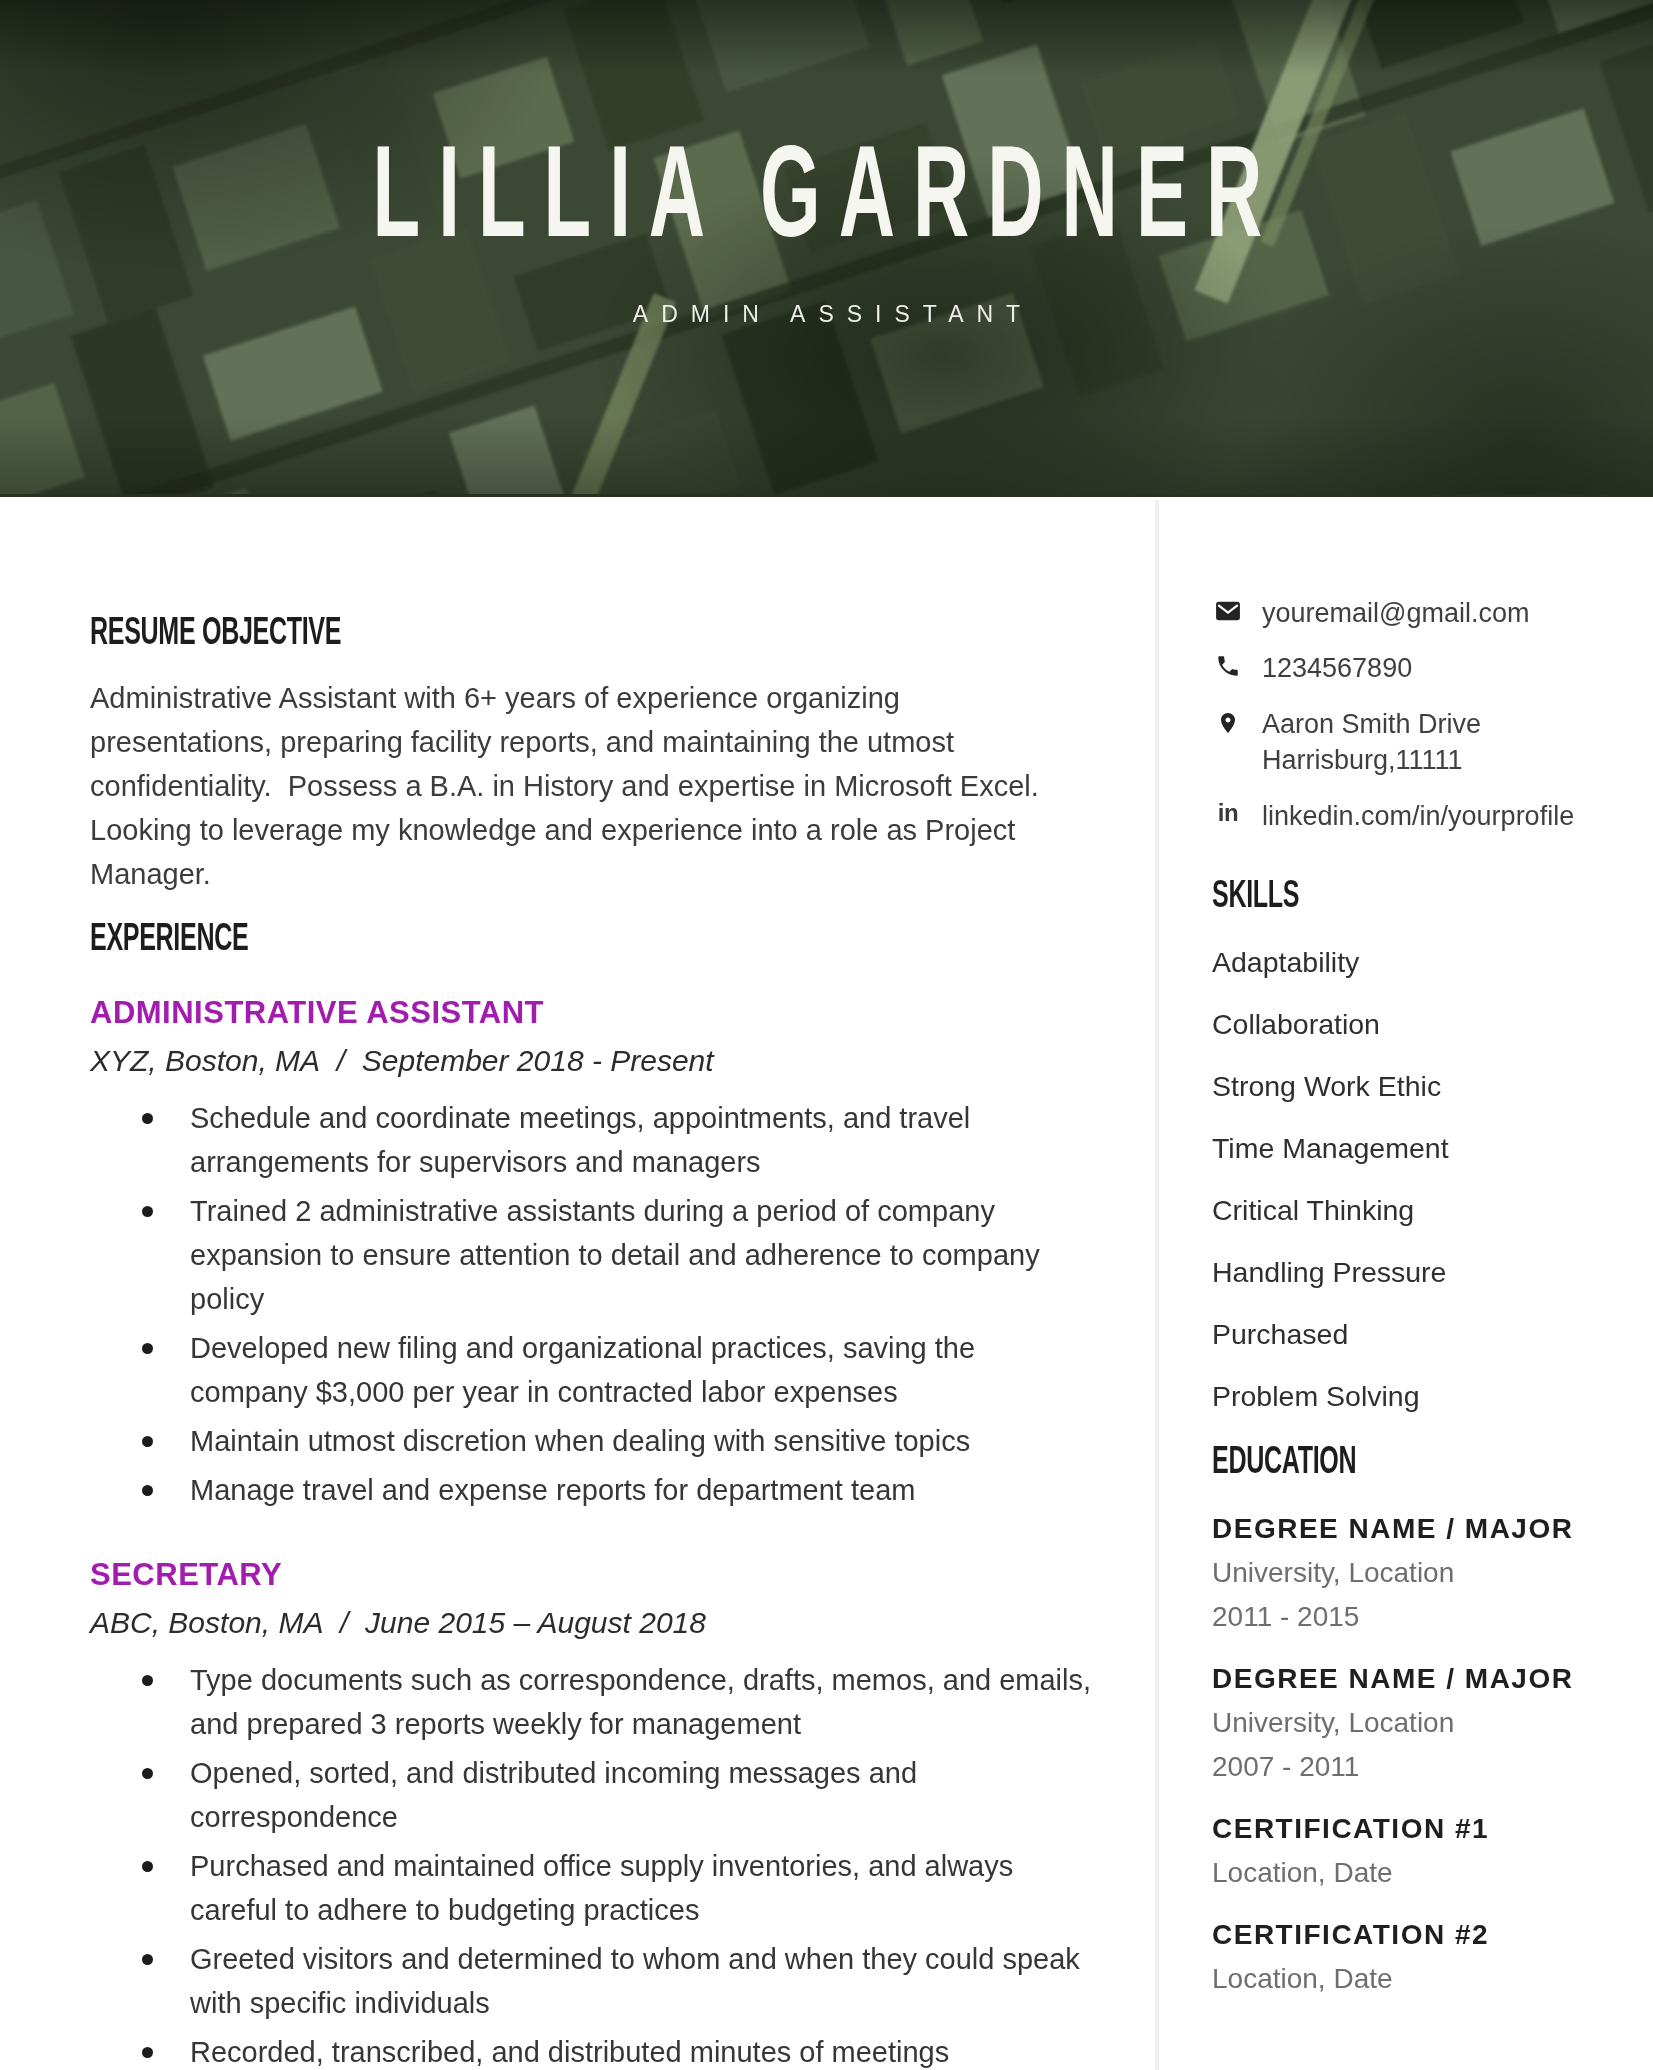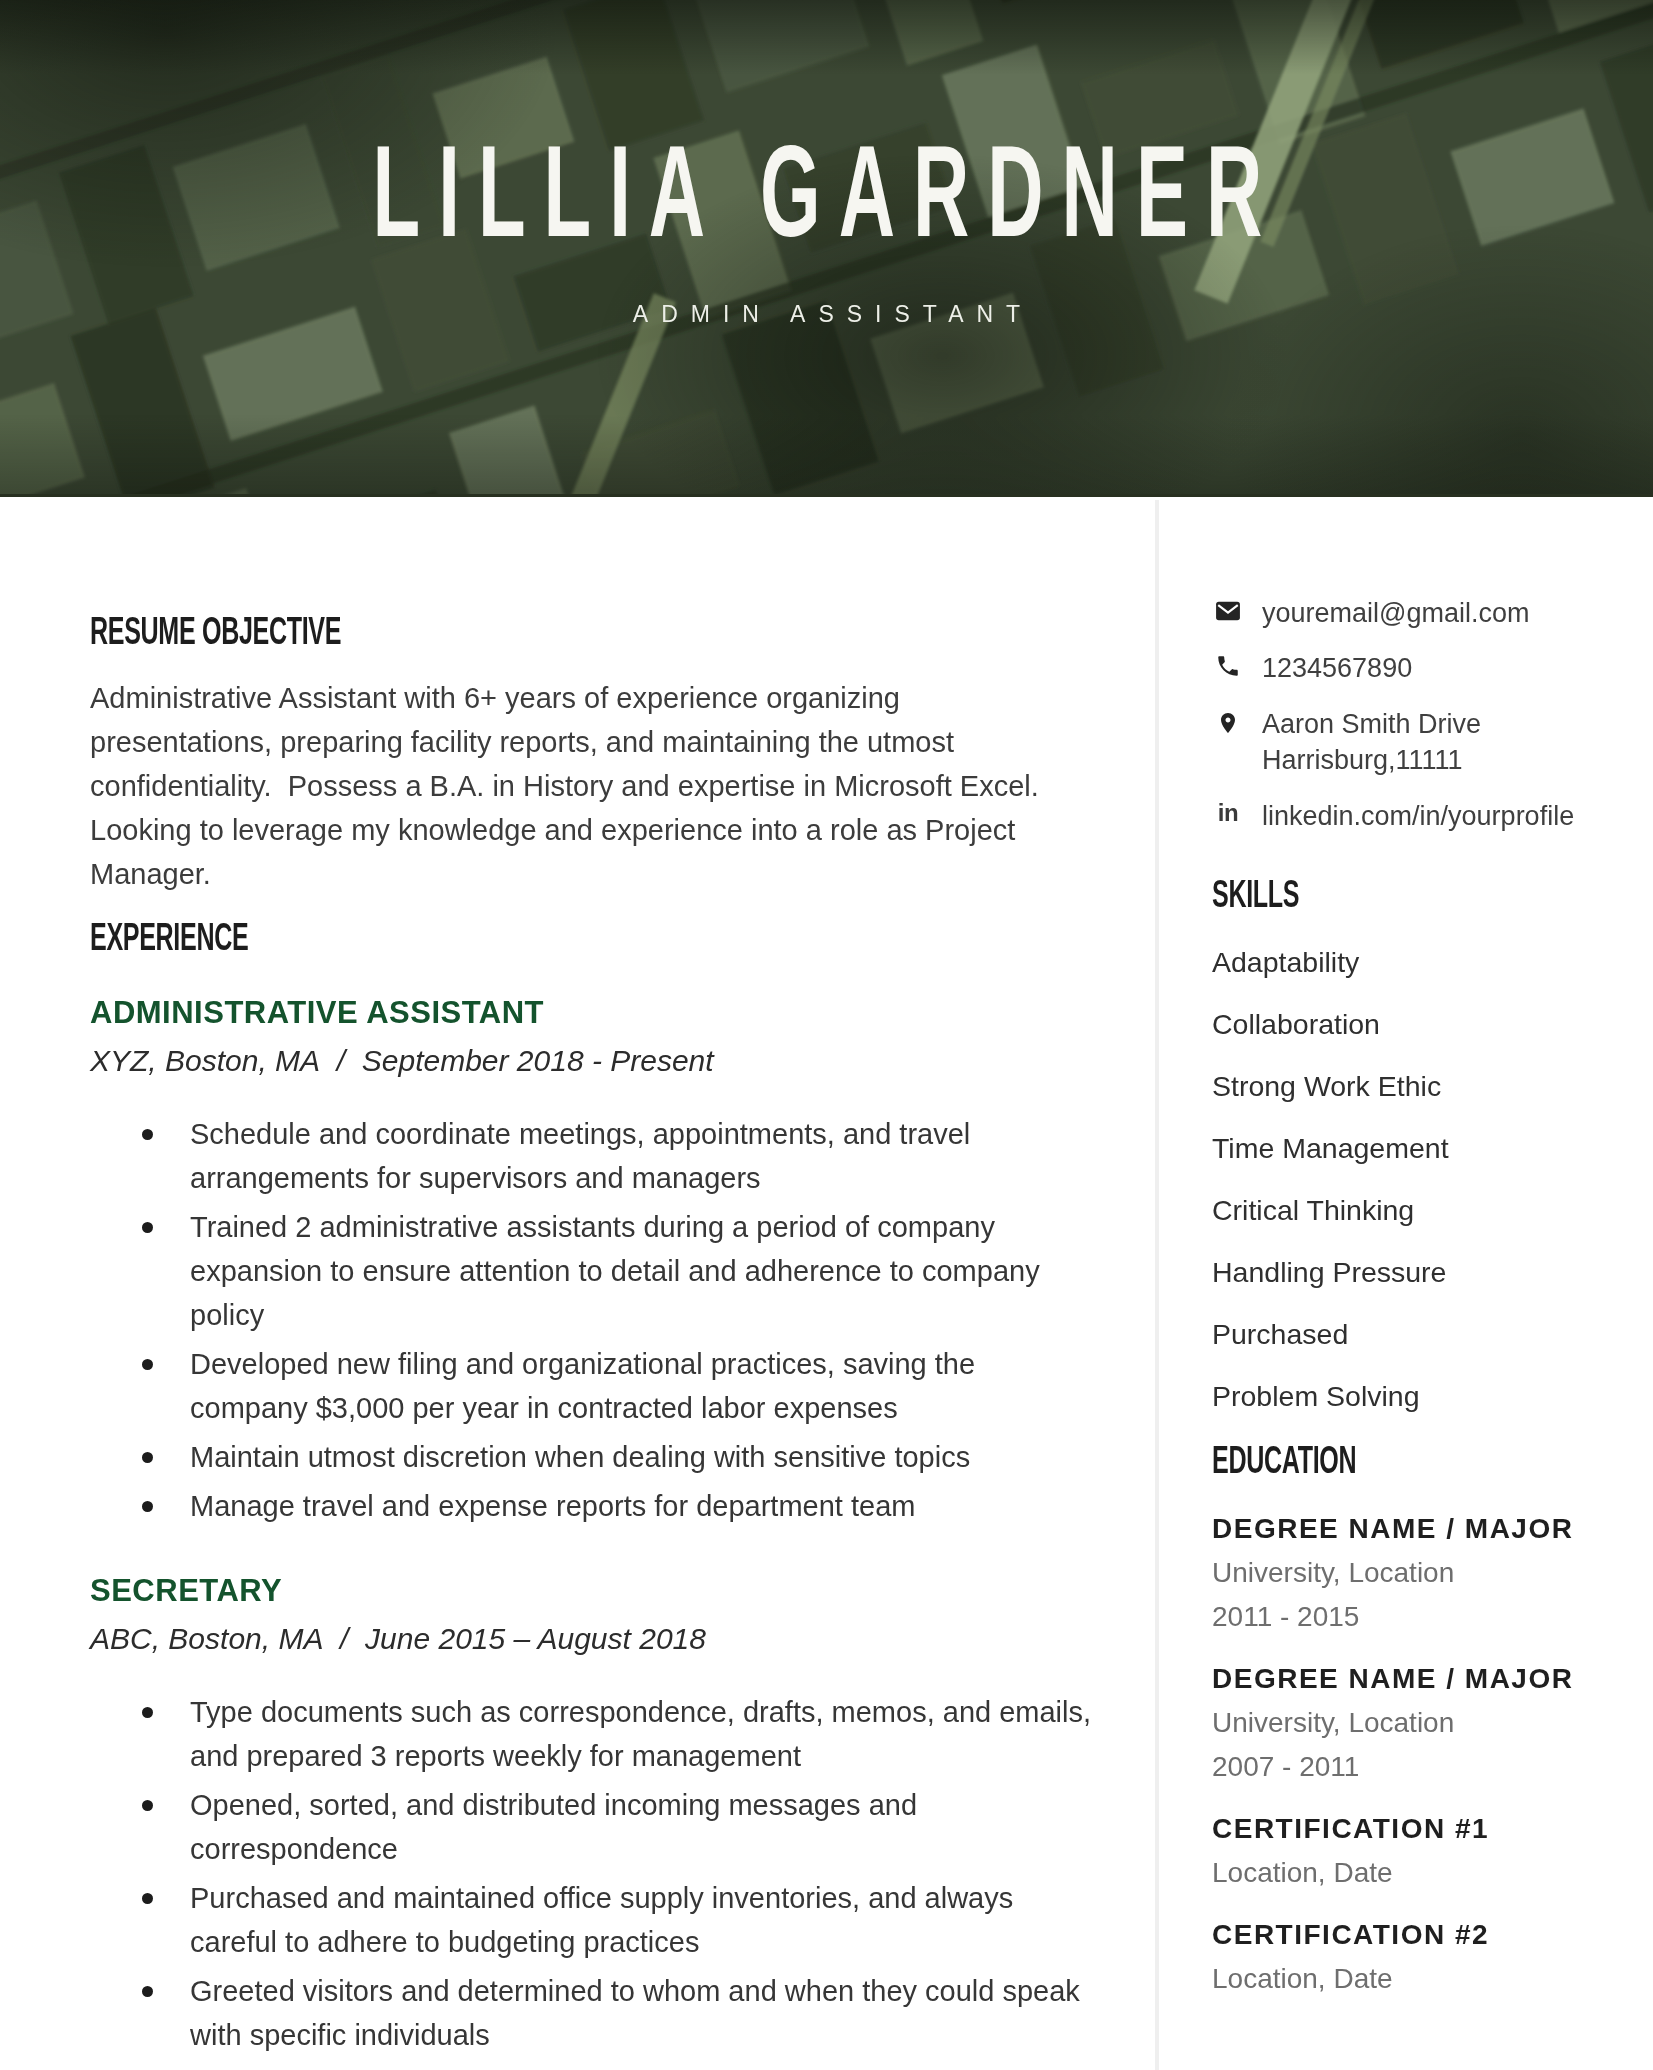--- a/index.html
+++ b/index.html
@@ -88,27 +88,27 @@
   .objective-heading{margin-top:112px;}
   .objective-text{
     margin-top:24px;width:995px;
     font-size:29px;line-height:44px;color:#3c3c3c;
   }
   .experience-heading{margin-top:22px;}
   .job{margin-top:36px;}
   .job + .job{margin-top:44px;}
   .job-title{
     font-size:31px;font-weight:700;letter-spacing:.5px;
-    color:#14532d;line-height:1.2;
+    color:#a21caf;line-height:1.2;
   }
   .job-meta{
     margin-top:10px;
     font-style:italic;font-size:30px;color:#2c2c2c;line-height:1.3;
   }
-  ul.bullets{margin-top:32px;list-style:none;}
+  ul.bullets{margin-top:16px;list-style:none;}
   ul.bullets li{
     position:relative;
     padding-left:100px;width:1010px;
     font-size:29px;line-height:44px;color:#363636;
     margin-bottom:5px;
   }
   ul.bullets li::before{
     content:"";
     position:absolute;left:52px;top:17px;
     width:11px;height:11px;border-radius:50%;

